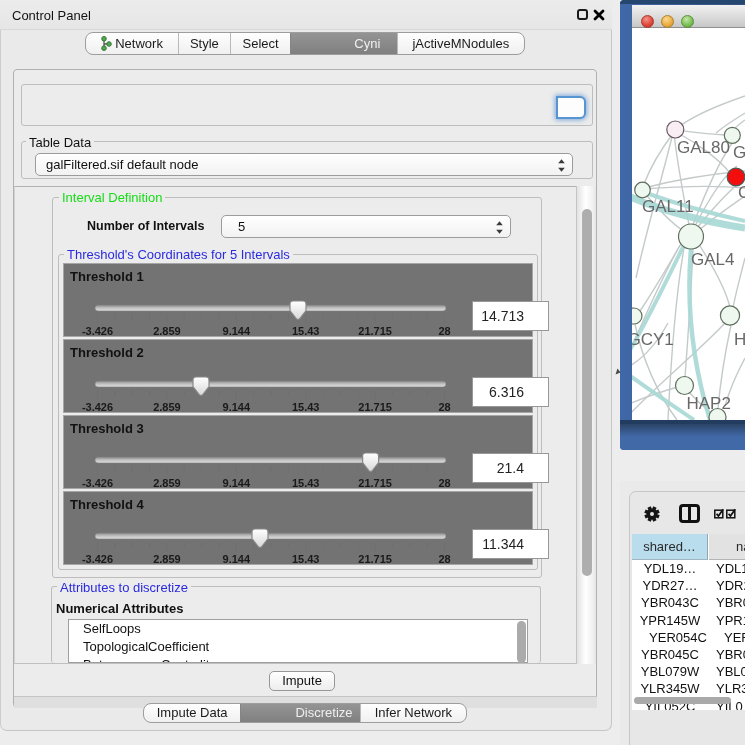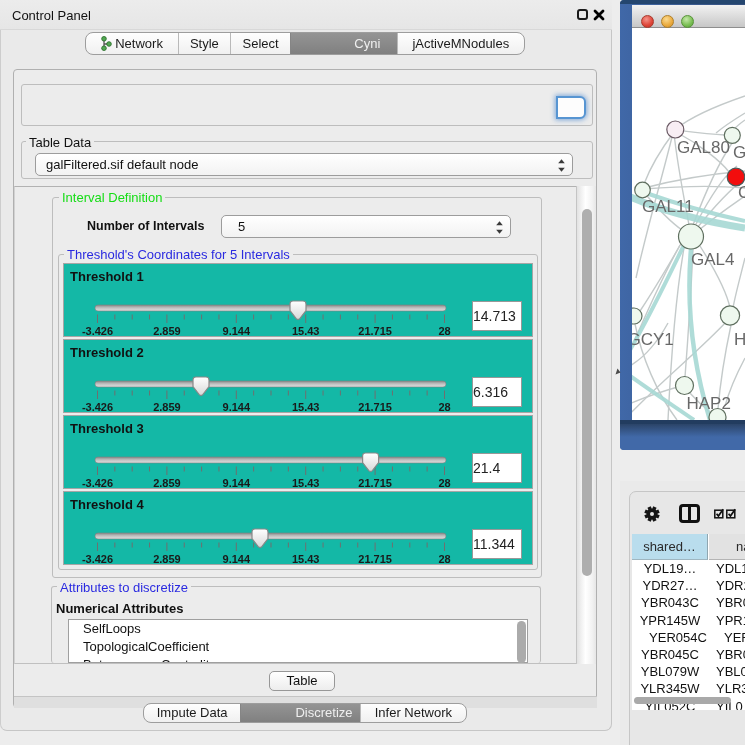--- a/index.html
+++ b/index.html
@@ -34,23 +34,23 @@
 .combo .v { position:absolute; left:10px; top:3px; font-size:13px; color:#111; }
 .combo svg { position:absolute; right:6px; top:4px; }
 
 
 #scrollarea { left:14px; top:186px; width:582px; height:478px; background:#ececec;
   border-top:1px solid #b2b2b2; border-bottom:1px solid #c0c0c0; border-left:1px solid #d2d2d2; }
 #sbtrack { left:576px; top:186px; width:20px; height:478px;
   background:linear-gradient(to right,#e2e2e2,#ffffff 45%,#f2f2f2 80%,#e6e6e6); border-left:1px solid #c4c4c4; }
 #sbthumb { left:582px; top:209px; width:10px; height:367px; background:#aeaeae; border-radius:5px; }
 
-.thpanel { position:absolute; left:63px; width:470px; height:74px; border:1px solid #a6a6a6; background:#14b8a6; }
+.thpanel { position:absolute; left:63px; width:470px; height:74px; border:1px solid #a6a6a6; background:#737373; }
 .thpanel .lbl { position:absolute; left:6px; top:5px; font-size:13px; font-weight:bold; color:#111; }
-.thpanel .vbox { position:absolute; left:408px; top:37px; width:50px; height:30px; background:#fff;
+.thpanel .vbox { position:absolute; left:408px; top:37px; width:77px; height:30px; background:#fff;
   border:1px solid #989898; font-size:14px; color:#222; text-align:right; line-height:29px; padding-right:24px; }
 .thpanel svg.slider { position:absolute; left:25px; top:36px; overflow:visible; }
 
 #listbox { left:68px; top:619px; width:460px; height:44px; background:#fff; border:1px solid #9f9f9f; overflow:hidden; }
 #listbox div { font-size:13px; color:#111; margin-left:14px; height:17.8px; line-height:17.8px; }
 #listthumb { left:517px; top:621px; width:9px; height:42px; background:#ababab; border-radius:4.5px; }
 
 #applybtn { left:269px; top:671px; width:66px; height:20px; background:linear-gradient(#ffffff,#ededed);
   border:1px solid #979797; border-radius:5px; font-size:13px; color:#111; text-align:center; line-height:18px; }
 
@@ -258,21 +258,21 @@
   <div class="abs grp" style="left:51px; top:586px; width:490px; height:77px; border-bottom:none;"></div>
   <div class="abs grplabel" style="left:57px; top:580px; color:#2a2ae0;">Attributes to discretize</div>
   <div class="abs" style="left:56px; top:601px; font-size:13px; font-weight:bold; color:#111;">Numerical Attributes</div>
   <div class="abs" id="listbox">
     <div>SelfLoops</div>
     <div>TopologicalCoefficient</div>
     <div>BetweennessCentrality</div>
   </div>
   <div class="abs" id="listthumb"></div>
 
-  <div class="abs" id="applybtn">Table</div>
+  <div class="abs" id="applybtn">Impute</div>
   <div class="abs" style="left:14px; top:696px; width:583px; height:12px; background:#dfdfdf; border-top:1px solid #c4c4c4;"></div>
 
   <div class="abs tabbar" id="tabsBot">
     <span style="width:97px;">Impute Data</span>
     <span style="width:120px;" class="sel">Discretize Data</span>
     <span style="width:107px;">Infer Network</span>
   </div>
 
   <div class="abs" id="ghostcombo"></div>
 

